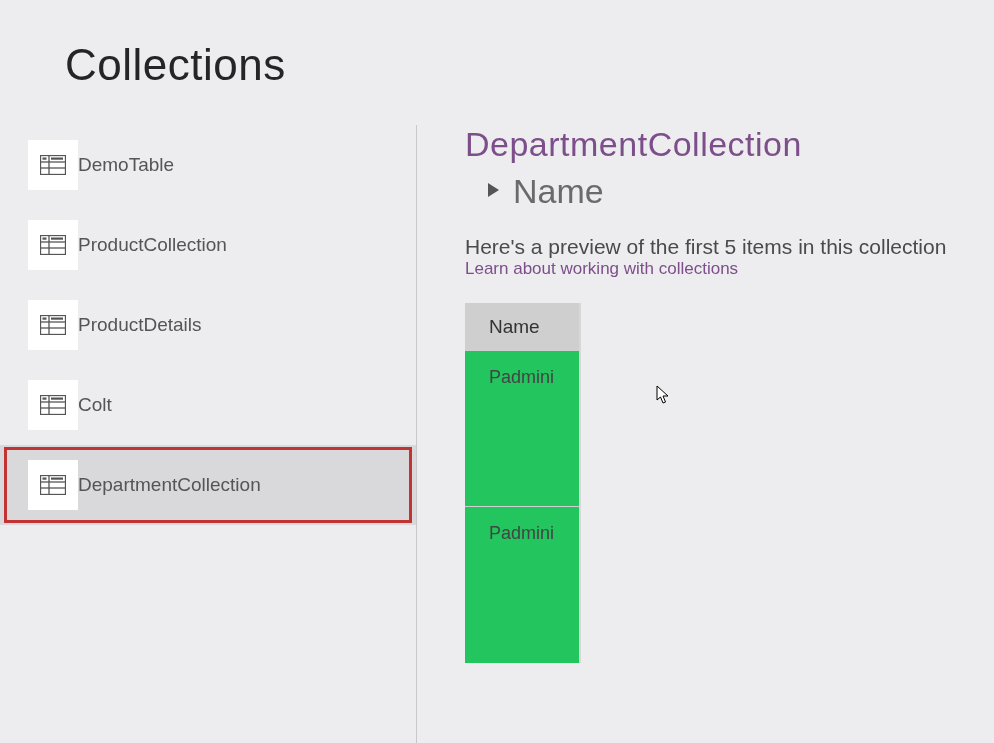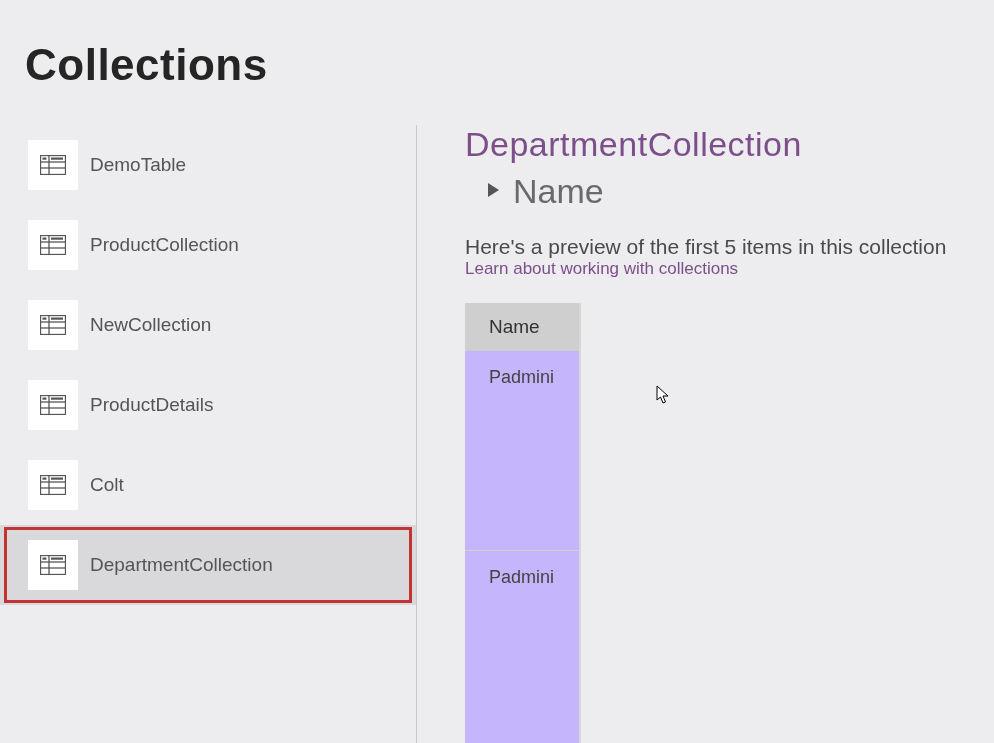--- a/index.html
+++ b/index.html
@@ -8,42 +8,42 @@
       background: #ededef;
       width: 994px;
       height: 743px;
       overflow: hidden;
       position: relative;
       color: #333;
     }
 
     .page-title {
       font-size: 44px;
-      font-weight: 700;
+      font-weight: 400;
       color: #252525;
       padding: 40px 0 0 25px;
       letter-spacing: 0.5px;
+      margin-left: 40px;
     }
 
     .content {
       display: flex;
       margin-top: 35px;
       height: calc(100% - 120px);
     }
 
     
     .sidebar {
       width: 417px;
       border-right: 1px solid #c8c8c8;
       padding-top: 0;
     }
     .coll-item {
       display: flex;
       align-items: center;
-      gap: 12px;
       height: 80px;
       padding-left: 28px;
       cursor: pointer;
       position: relative;
     }
     .coll-item.selected {
       background: #d9d9dc;
     }
     .selected-ring {
       position: absolute;
@@ -116,22 +116,22 @@
     .pt-header {
       background: #cfcfcf;
       height: 48px;
       display: flex;
       align-items: center;
       padding-left: 24px;
       font-size: 19px;
       color: #333;
     }
     .pt-row {
-      background: #c4b5fd;
-      height: 200px;
+      background: #22c55e;
+      height: 156px;
       padding: 16px 0 0 24px;
       font-size: 18px;
       color: #444;
       border-bottom: 1px solid #d0d0d0;
     }
     .pt-row:last-child { border-bottom: none; }
 
     
     .cursor {
       position: absolute;
@@ -170,33 +170,20 @@
             <line x1="9" y1="0.5" x2="9" y2="19.5" stroke="#555" stroke-width="1.3"></line>
             <line x1="0.5" y1="7" x2="25.5" y2="7" stroke="#555" stroke-width="1.3"></line>
             <line x1="0.5" y1="13" x2="25.5" y2="13" stroke="#555" stroke-width="1.3"></line>
             <rect x="2.5" y="2.5" width="4" height="2.2" fill="#555"></rect>
             <rect x="11" y="2.5" width="12" height="2.2" fill="#555"></rect>
           </svg>
       </div>
       <span class="coll-label">ProductCollection</span>
     </div>
 
-    <div class="coll-item">
-      <div class="coll-icon-box">
-        <svg width="26" height="20" viewBox="0 0 26 20">
-            <rect x="0.5" y="0.5" width="25" height="19" fill="none" stroke="#555" stroke-width="1.3"></rect>
-            <line x1="9" y1="0.5" x2="9" y2="19.5" stroke="#555" stroke-width="1.3"></line>
-            <line x1="0.5" y1="7" x2="25.5" y2="7" stroke="#555" stroke-width="1.3"></line>
-            <line x1="0.5" y1="13" x2="25.5" y2="13" stroke="#555" stroke-width="1.3"></line>
-            <rect x="2.5" y="2.5" width="4" height="2.2" fill="#555"></rect>
-            <rect x="11" y="2.5" width="12" height="2.2" fill="#555"></rect>
-          </svg>
-      </div>
-      <span class="coll-label">NewCollection</span>
-    </div>
 
     <div class="coll-item">
       <div class="coll-icon-box">
         <svg width="26" height="20" viewBox="0 0 26 20">
             <rect x="0.5" y="0.5" width="25" height="19" fill="none" stroke="#555" stroke-width="1.3"></rect>
             <line x1="9" y1="0.5" x2="9" y2="19.5" stroke="#555" stroke-width="1.3"></line>
             <line x1="0.5" y1="7" x2="25.5" y2="7" stroke="#555" stroke-width="1.3"></line>
             <line x1="0.5" y1="13" x2="25.5" y2="13" stroke="#555" stroke-width="1.3"></line>
             <rect x="2.5" y="2.5" width="4" height="2.2" fill="#555"></rect>
             <rect x="11" y="2.5" width="12" height="2.2" fill="#555"></rect>

